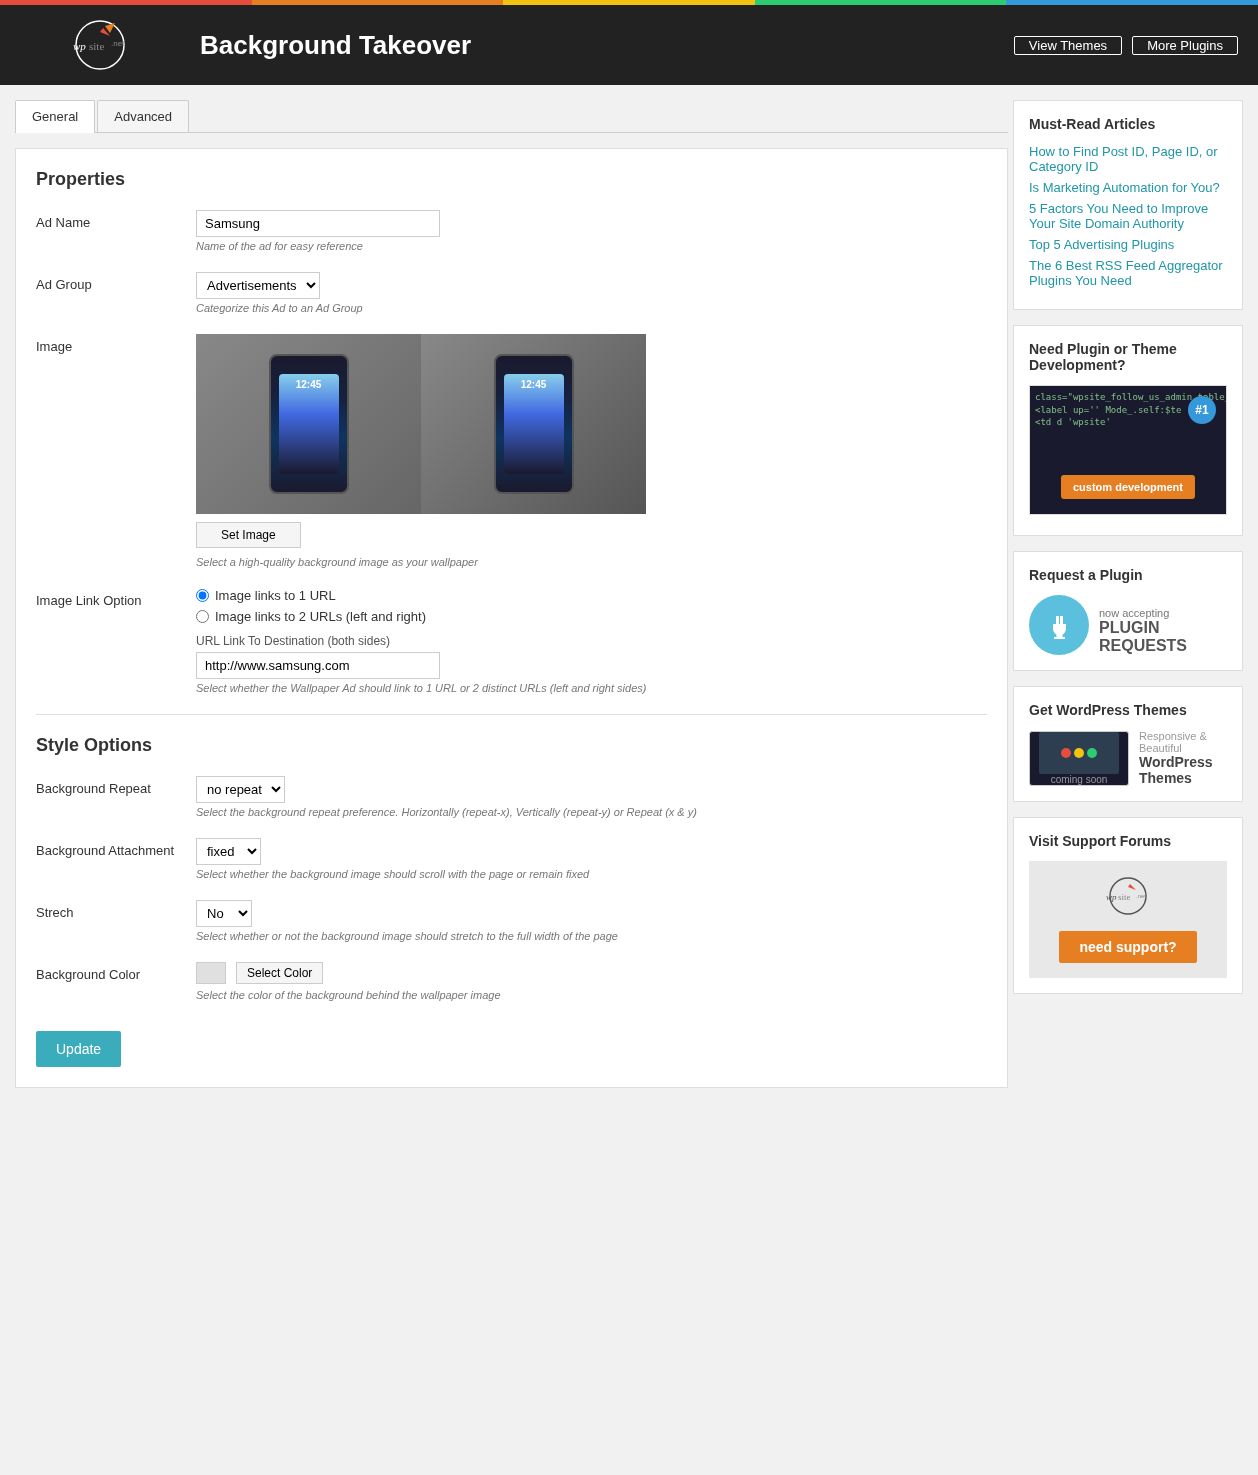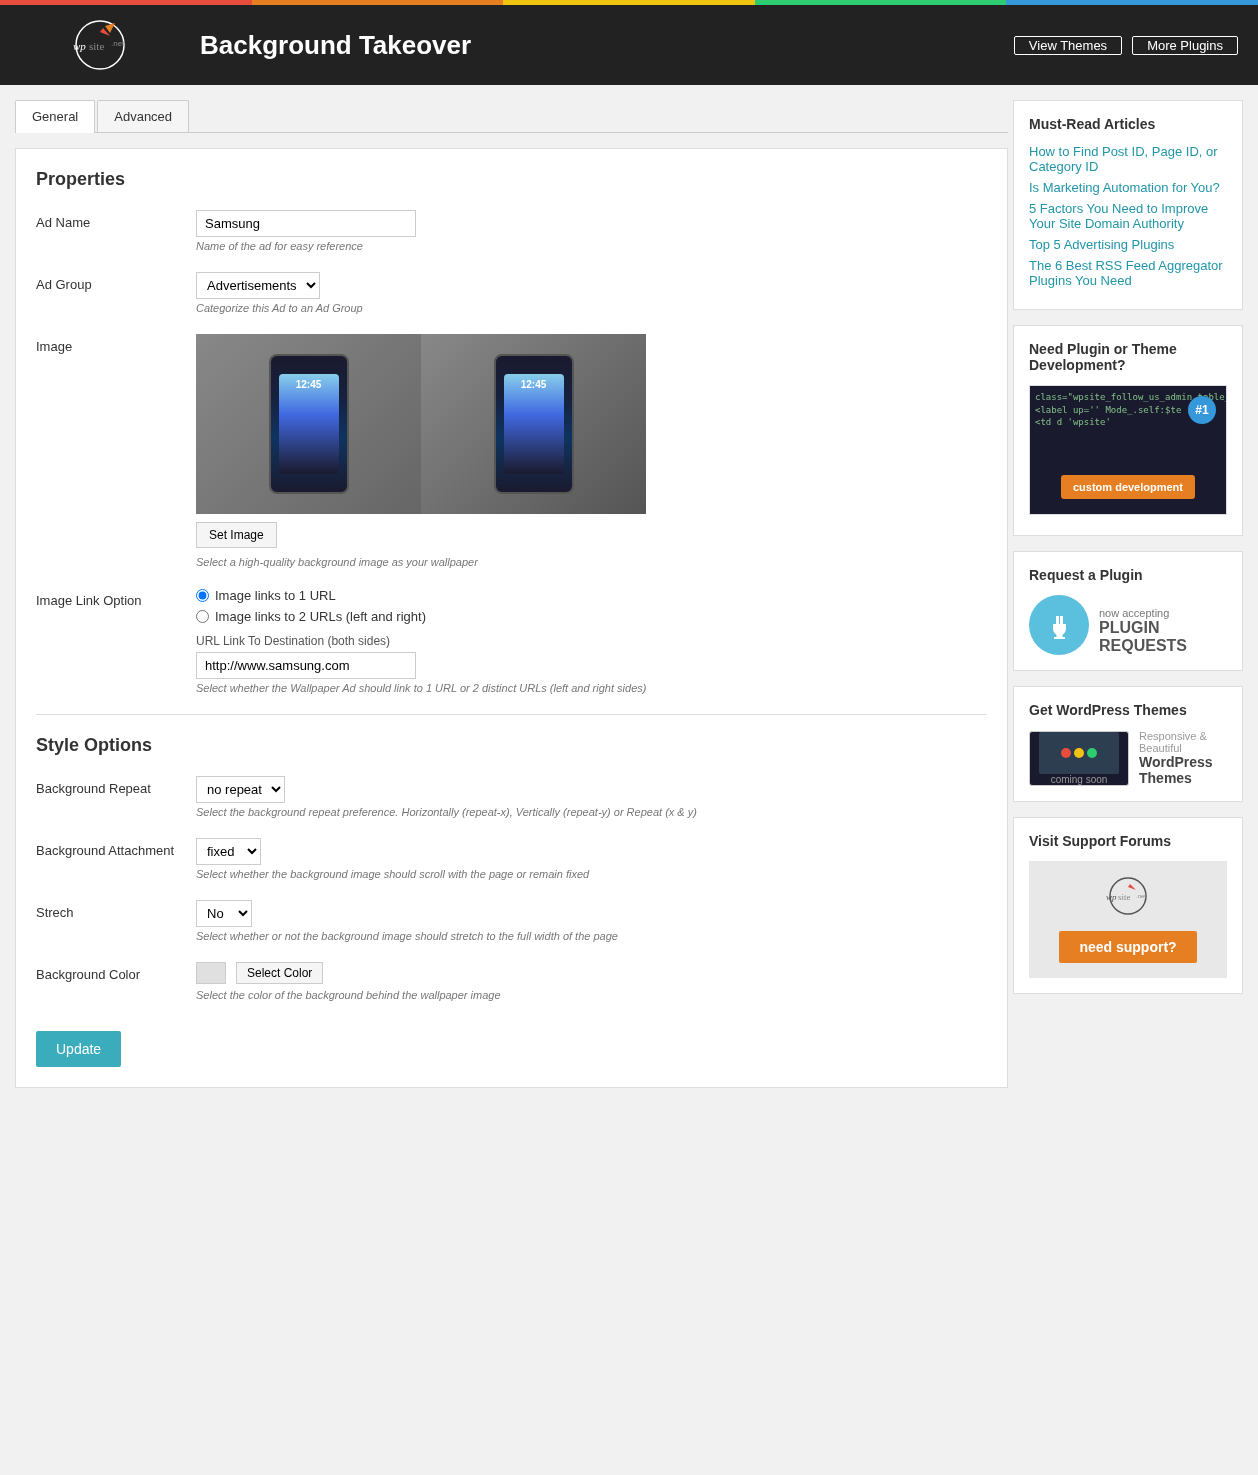--- a/index.html
+++ b/index.html
@@ -24,33 +24,33 @@
     
     .tabs { display: flex; border-bottom: 1px solid #ccc; margin-bottom: 15px; }
     .tab { padding: 8px 16px; cursor: pointer; border: 1px solid #ccc; background: #f5f5f5; font-size: 13px; border-bottom: none; margin-right: 2px; border-radius: 2px 2px 0 0; }
     .tab.active { background: #fff; border-bottom-color: #fff; margin-bottom: -1px; }
 
     
     .section-title { font-size: 18px; font-weight: bold; margin-bottom: 20px; color: #333; }
     .form-row { display: flex; margin-bottom: 20px; align-items: flex-start; }
     .form-label { width: 160px; flex-shrink: 0; padding-top: 5px; font-weight: normal; color: #333; font-size: 13px; }
     .form-control { flex: 1; }
-    .form-control input[type="text"] { width: 220px; padding: 5px 8px; border: 1px solid #ccc; font-size: 13px; }
+    .form-control input[type="text"] { width: 244px; padding: 5px 8px; border: 1px solid #ccc; font-size: 13px; }
     .form-hint { font-size: 11px; color: #777; font-style: italic; margin-top: 3px; }
     select { padding: 4px 6px; border: 1px solid #ccc; font-size: 13px; background: #fff; }
 
     
     .image-preview { width: 450px; height: 180px; background: #888; display: flex; overflow: hidden; position: relative; margin-bottom: 8px; }
     .img-left { flex: 1; background: linear-gradient(135deg, #888 0%, #666 100%); position: relative; display: flex; align-items: center; justify-content: center; }
     .img-right { flex: 1; background: linear-gradient(135deg, #888 0%, #555 100%); position: relative; display: flex; align-items: center; justify-content: center; }
     .phone-img { width: 80px; height: 140px; background: linear-gradient(180deg, #1a1a2e 0%, #16213e 30%, #0f3460 60%, #1a1a2e 100%); border-radius: 8px; border: 2px solid #555; position: relative; display: flex; align-items: center; justify-content: center; }
     .phone-screen { width: 60px; height: 100px; background: linear-gradient(180deg, #87ceeb 0%, #4169e1 40%, #1a1a2e 100%); border-radius: 4px; font-size: 8px; color: white; display: flex; flex-direction: column; align-items: center; padding-top: 5px; }
     .phone-time { font-size: 10px; font-weight: bold; }
 
-    .set-image-btn { background: #f5f5f5; border: 1px solid #ccc; padding: 5px 12px; cursor: pointer; font-size: 12px; margin-bottom: 5px; }
+    .set-image-btn { background: #f5f5f5; border: 1px solid #ccc; padding: 5px 24px; cursor: pointer; font-size: 12px; margin-bottom: 5px; }
 
     
     .radio-group { display: flex; flex-direction: column; gap: 6px; margin-bottom: 10px; }
     .radio-item { display: flex; align-items: center; gap: 6px; }
     .radio-item input[type="radio"] { margin: 0; }
     .url-label { font-size: 12px; color: #555; margin-bottom: 4px; }
     .url-input { width: 430px; padding: 5px 8px; border: 1px solid #ccc; font-size: 13px; }
 
     
     .section-divider { border: none; border-top: 1px solid #ddd; margin: 10px 0 20px; }

